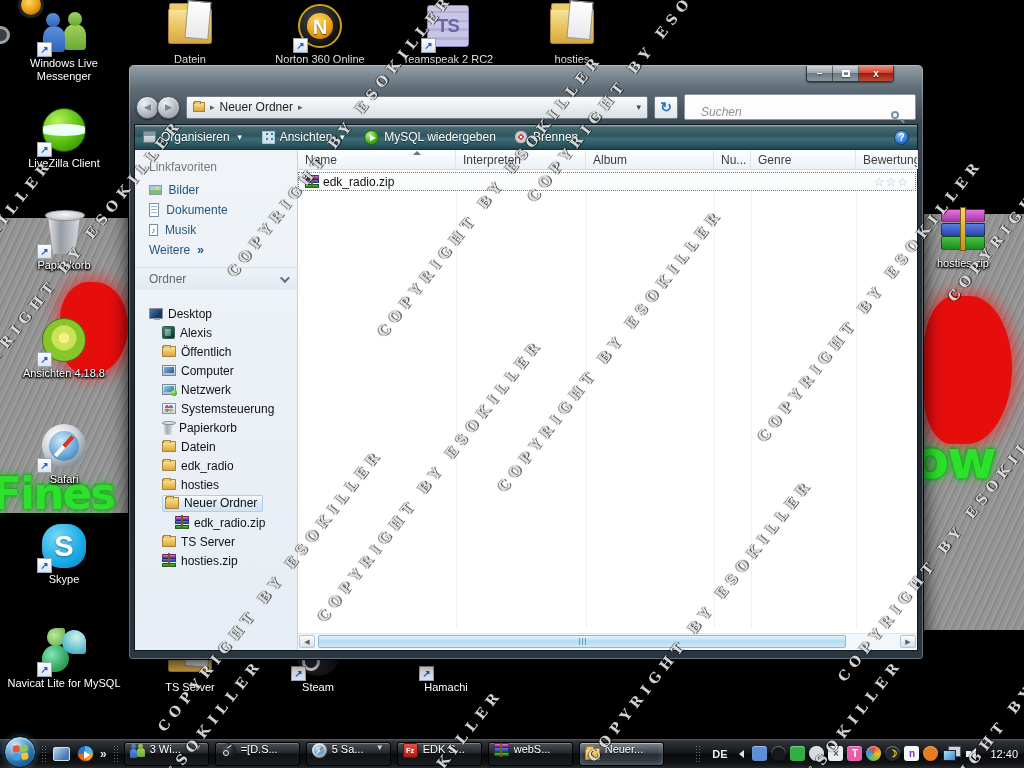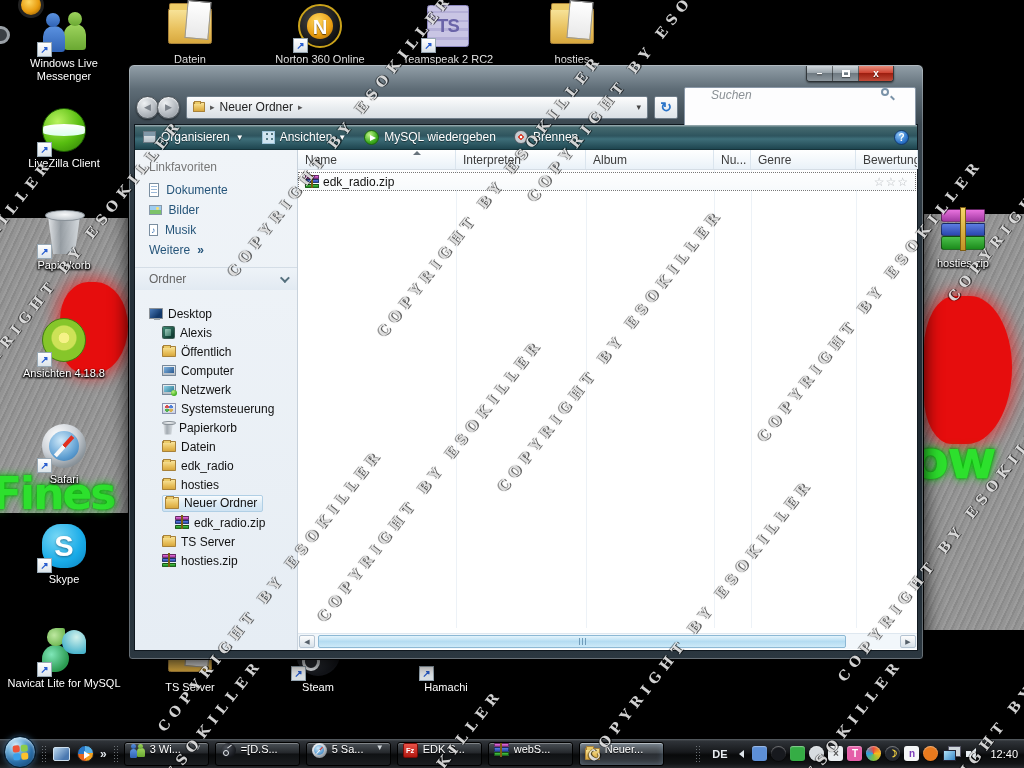--- a/index.html
+++ b/index.html
@@ -197,22 +197,22 @@
     display:flex;align-items:center;justify-content:center;color:#7b828a;font-size:9px;}
   #nav-fwd{margin-left:-8px;}
   .breadcrumb{flex:1;height:23px;background:linear-gradient(180deg,#fdfdfd,#e9edf0 50%,#d9dfe4);
     border:1px solid #707e8a;border-radius:2px;display:flex;align-items:center;padding:0 6px;gap:5px;
     color:#222;font-size:12px;}
   .breadcrumb .sep{color:#555;font-size:9px;}
   .breadcrumb .dd{margin-left:auto;color:#444;font-size:9px;}
   .refresh-btn{width:24px;height:23px;border:1px solid #707e8a;border-radius:2px;flex:none;
     background:linear-gradient(180deg,#fdfdfd,#dfe5ea);display:flex;align-items:center;justify-content:center;
     color:#2a74c8;font-size:14px;font-weight:bold;}
-  .searchbox{width:232px;height:40px;border:1px solid #8a98a8;border-radius:2px;flex:none;
-    background:#fdfdfe;display:flex;align-items:flex-start;padding:0 26px;gap:6px;}
+  .searchbox{width:232px;height:26px;border:1px solid #8a98a8;border-radius:2px;flex:none;
+    background:#fdfdfe;display:flex;align-items:flex-end;padding:0 16px;gap:6px;}
   .searchbox .ph{flex:1;color:#8a9095;font-size:12px;font-style:italic;}
   .ic-mag{width:8px;height:8px;border:2px solid #7a92a8;border-radius:50%;position:relative;flex:none;}
   .ic-mag::after{content:"";position:absolute;left:7px;top:7px;width:5px;height:2px;background:#7a92a8;
     transform:rotate(45deg);}
 
   .client{height:527px;border:1px solid #10181f;background:#fff;display:flex;flex-direction:column;}
   .toolbar{height:25px;flex:none;display:flex;align-items:center;padding:0 8px;gap:18px;
     background:linear-gradient(180deg,#a3b4b8 0%,#45696f 10%,#2e545e 45%,#3e6e79 58%,#1e454f 100%);
     border-bottom:1px solid #16333a;}
   .tool-item{display:flex;align-items:center;gap:5px;color:#fff;font-size:12px;
@@ -506,26 +506,26 @@
           </div>
           <div class="ic-help">
             <span>?</span>
           </div>
         </div>
       <div class="bodyrow">
         <div class="sidebar">
           <div class="sb-header">Linkfavoriten</div>
           <div id="fav-list">
               <div class="fav-item">
+                <span class="ic ic-pic sm"></span>
+                <span>Bilder</span>
+              </div>
+              <div class="fav-item">
                 <span class="ic ic-doc sm"></span>
                 <span>Dokumente</span>
-              </div>
-              <div class="fav-item">
-                <span class="ic ic-pic sm"></span>
-                <span>Bilder</span>
               </div>
               <div class="fav-item">
                 <span class="ic ic-mus sm">
                   <i class="note">♪</i>
                 </span>
                 <span>Musik</span>
               </div>
               <div class="fav-item">
                 <span>Weitere</span>
                 <span class="chev2">»</span>

